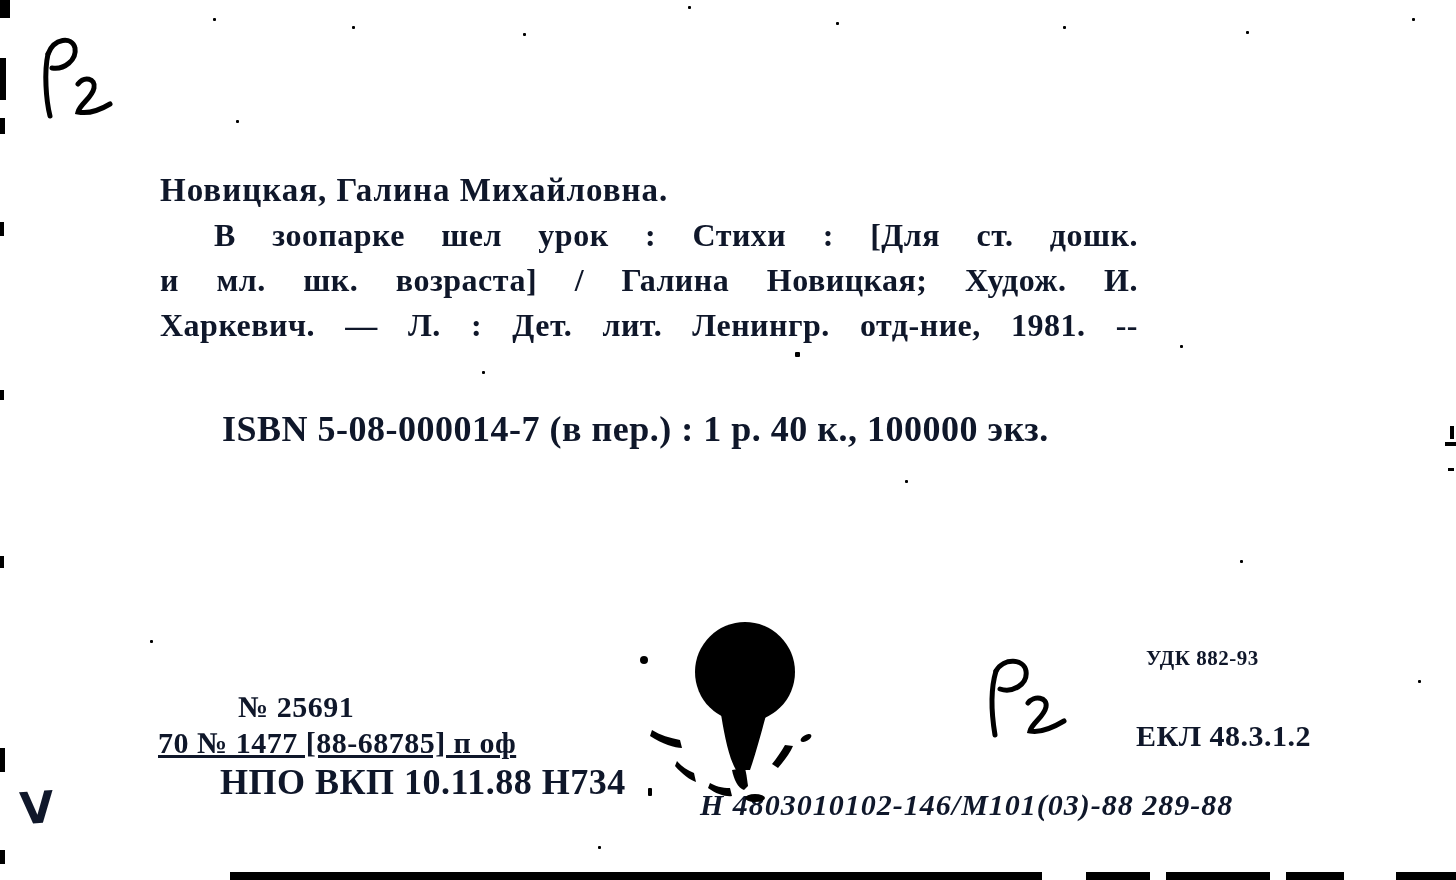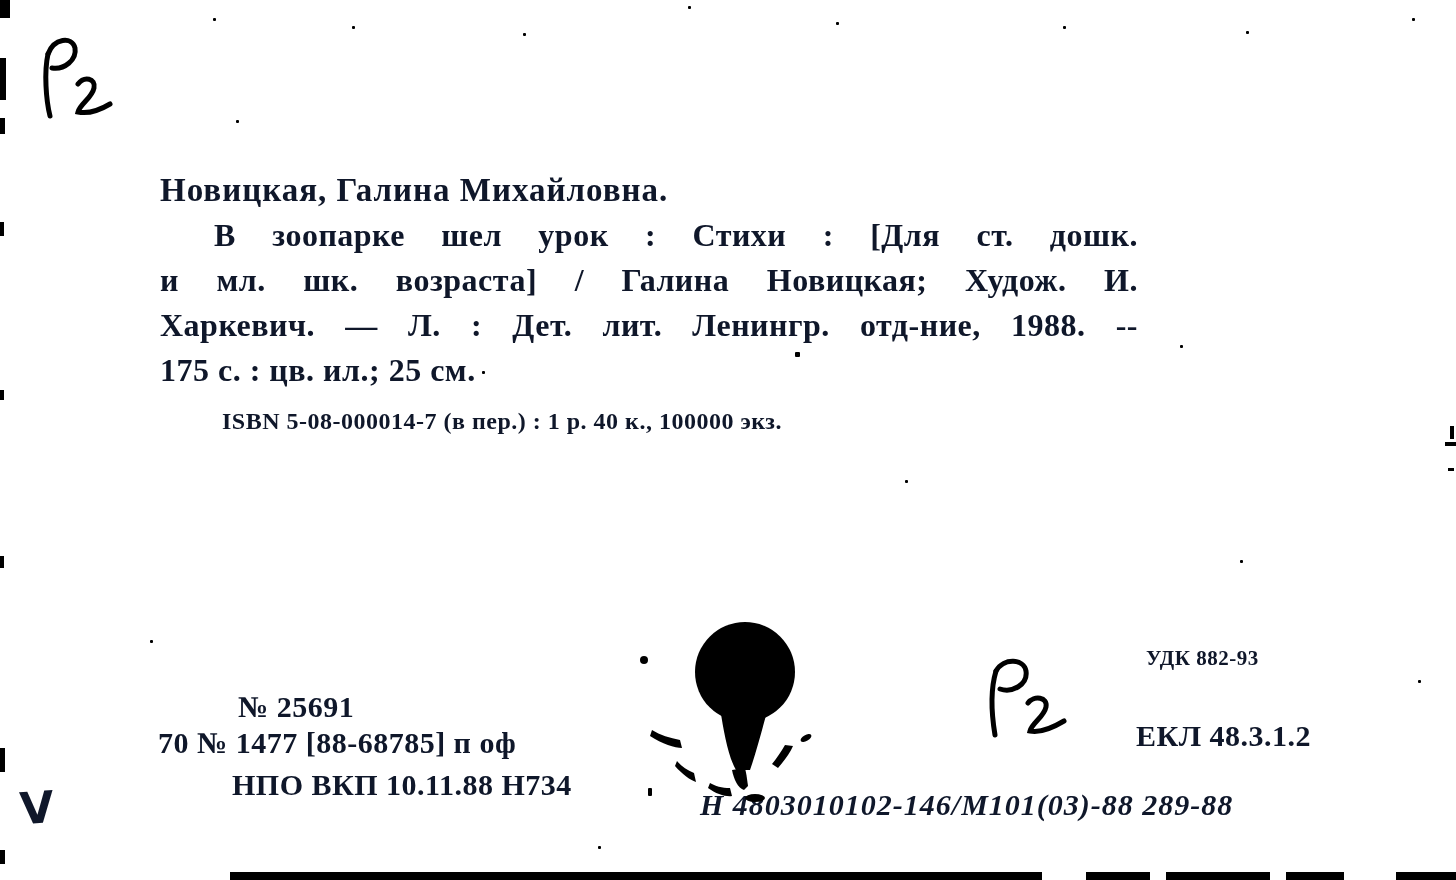--- a/index.html
+++ b/index.html
@@ -17,24 +17,24 @@
   .para-line{
     position:absolute;left:160px;width:978px;
     font-size:32px;font-weight:700;letter-spacing:.5px;
     text-align:justify;text-align-last:justify;
     white-space:normal;
   }
   .pl-0{top:217px;padding-left:54px;width:924px;}
   .pl-1{top:262px;}
   .pl-2{top:307px;}
   .pl-3{top:352px;text-align:left;text-align-last:left;width:auto;white-space:nowrap;}
-  .isbn{left:222px;top:408px;font-size:24px;}
+  .isbn{left:222px;top:408px;font-size:36px;}
   .blk-left1{left:238px;top:690px;font-size:30px;}
-  .blk-left2{left:158px;top:726px;font-size:30px;}
-  .blk-left3{left:232px;top:761px;font-size:30px;margin-top:7px;}
+  .blk-left2{left:158px;top:726px;font-size:30px;text-decoration:underline;}
+  .blk-left3{left:220px;top:761px;font-size:36px;}
   .udk{left:1146px;top:646px;font-size:21px;}
   .ekl{left:1136px;top:719px;font-size:30px;font-family:Liberation Serif, serif;}
   .code-line{left:700px;top:788px;font-size:30px;letter-spacing:1px;font-style:italic;}
   .v-mark{
     left:20px;top:782px;font-size:44px;font-weight:800;
     font-family:"DejaVu Sans", sans-serif;transform:rotate(-4deg);
   }
   .mark{position:absolute;}
   .dot{position:absolute;background:#000;width:3px;height:3px;border-radius:1px;}
   .edge{position:absolute;background:#000;}
@@ -42,22 +42,21 @@
 </head>
 <body>
 
 <div class="scan">
 
   <div class="txt heading"></div>
   <div class="txt heading">Новицкая, Галина Михайловна.</div>
 
   <div class="para-line pl-1">и мл. шк. возраста] / Галина Новицкая; Худож. И.</div>
   <div class="para-line pl-0">В зоопарке шел урок : Стихи : [Для ст. дошк.</div>
-  <div class="para-line pl-2">Харкевич. — Л. : Дет. лит. Ленингр. отд-ние, 1988. --</div>
-  <div class="para-line pl-3">175 с. : цв. ил.; 25 см.</div>
+  <div class="para-line pl-2">Харкевич. — Л. : Дет. лит. Ленингр. отд-ние, 1981. --</div>
 
   <div class="txt isbn">ISBN 5-08-000014-7 (в пер.) : 1 р. 40 к., 100000 экз.</div>
 
   <div class="txt blk-left1">№ 25691</div>
   <div class="txt blk-left2">70 № 1477 [88-68785] п оф</div>
   <div class="txt blk-left3">НПО ВКП 10.11.88 Н734</div>
 
   <div class="txt udk">УДК 882-93</div>
   <div class="txt ekl">ЕКЛ 48.3.1.2</div>
 

